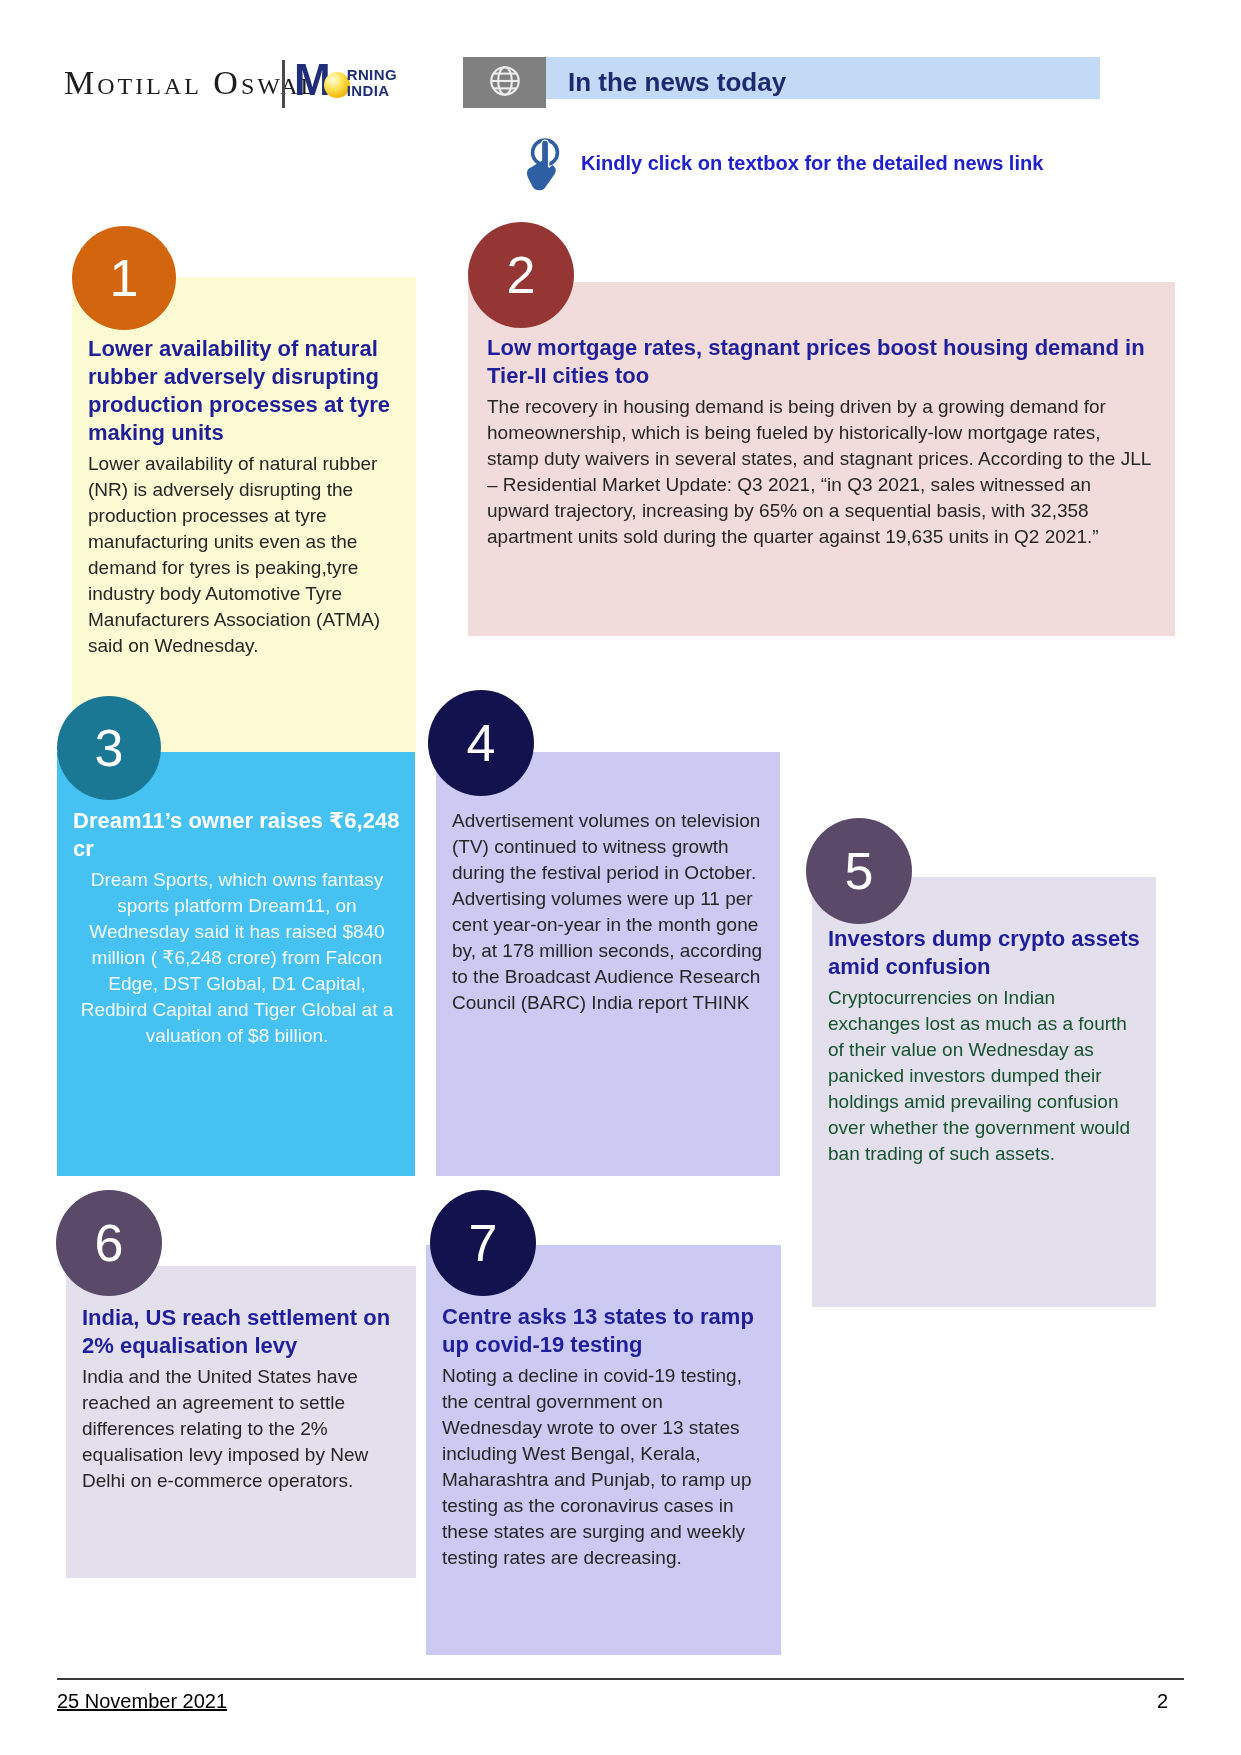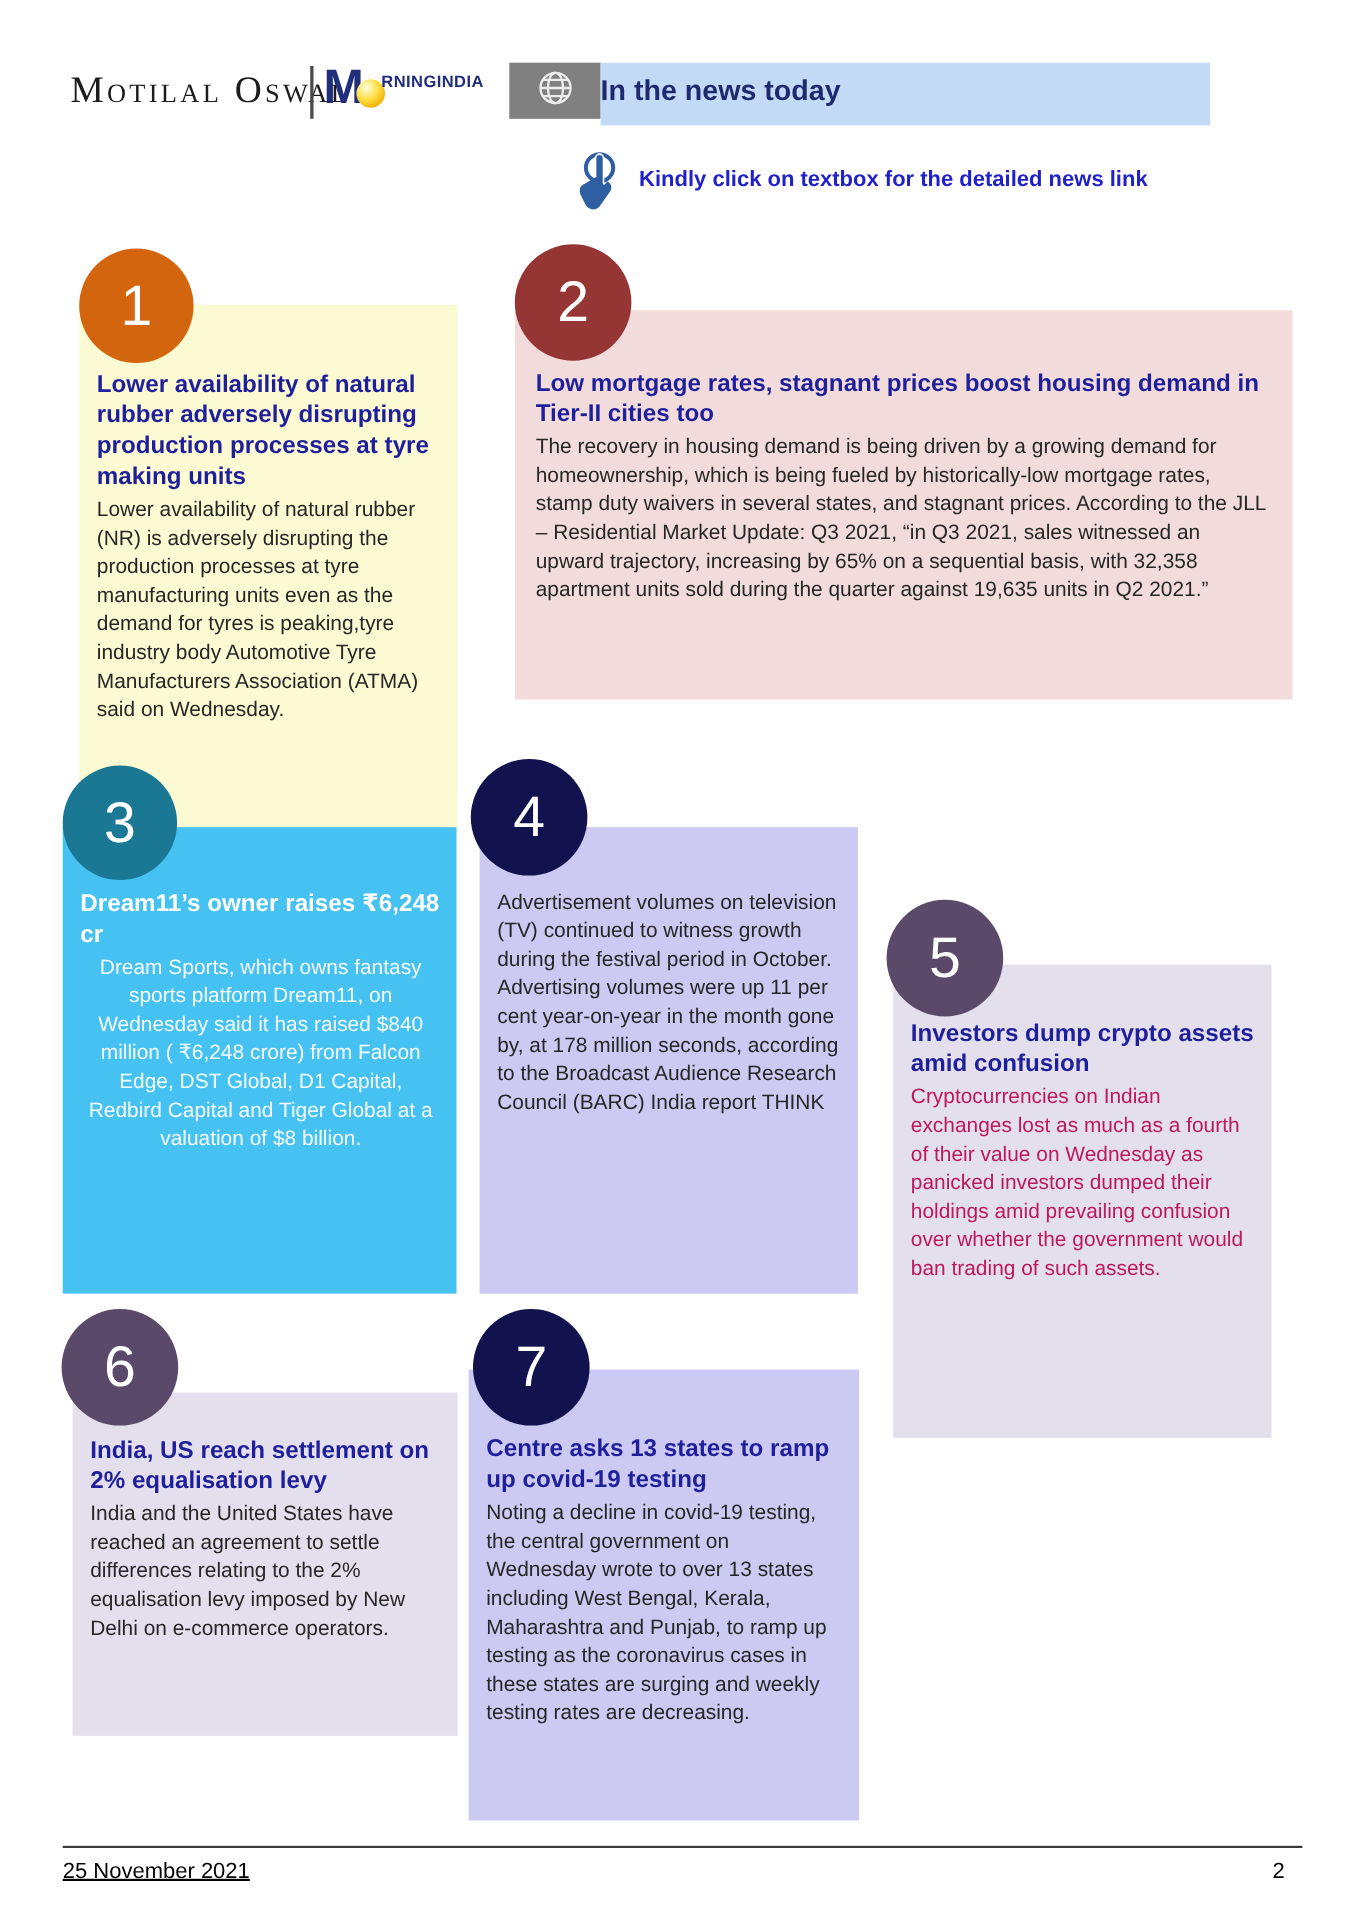--- a/index.html
+++ b/index.html
@@ -14,27 +14,27 @@
     font-family:"Liberation Serif","DejaVu Serif",serif;
     font-variant:small-caps; font-size:34px; letter-spacing:3px; color:#1c1c1c;
   }
   .brand-divider { position:absolute; left:282px; top:60px; width:3px; height:48px; background:#4a4a4a; }
   .morning-logo { position:absolute; left:294px; top:58px; display:flex; align-items:flex-start; }
   .morning-logo .m { font-size:44px; font-weight:800; color:#1F2D7B; line-height:1; }
   .morning-logo .ball {
     width:26px; height:26px; border-radius:50%; margin:14px 0 0 -7px;
     background:radial-gradient(circle at 35% 30%, #FFFDE0 0%, #FFE14D 40%, #F0B40A 75%, #D99A00 100%);
   }
-  .morning-logo .stack { display:flex; margin:9px 0 0 -3px;
+  .morning-logo .stack { display:flex; flex-direction:column; margin:9px 0 0 -3px;
     font-size:15px; font-weight:800; color:#1F2D7B; line-height:1.05; letter-spacing:0.4px; }
   .globe-box { position:absolute; left:463px; top:57px; width:83px; height:51px;
     background:#808080; display:flex; align-items:center; justify-content:center; }
-  .news-banner { position:absolute; left:546px; top:57px; width:554px; height:57px;
+  .news-banner { position:absolute; left:546px; top:57px; width:554px; height:42px;
     background:#C3DAF6; color:#1F2A6E; font-size:26px; font-weight:bold;
-    line-height:51px; box-sizing:border-box; }
+    line-height:51px; padding-left:22px; box-sizing:border-box; }
 
   
   .click-icon { position:absolute; left:521px; top:136px; width:46px; height:60px; }
   .instruction-text { position:absolute; left:581px; top:152px;
     font-size:20px; font-weight:bold; color:#2121CC; }
 
   
   .num-circle { position:absolute; border-radius:50%; display:flex; align-items:center;
     justify-content:center; color:#ffffff; font-size:52px; z-index:2; }
   .news-box { position:absolute; box-sizing:border-box; overflow:hidden; z-index:1; }
@@ -47,21 +47,21 @@
   .a2 .num-circle { left:468px; top:222px;  width:106px; height:106px; }
   .a2 .news-box   { left:468px; top:282px;  width:707px; height:354px; padding:52px 18px 0 19px; }
   .a3 .num-circle { left:57px;  top:696px;  width:104px; height:104px; }
   .a3 .news-box   { left:57px;  top:752px;  width:358px; height:424px; padding:55px 14px 0 16px; }
   .a3 .news-title { color:#ffffff; }
   .a3 .news-body  { color:rgba(255,255,255,0.95);text-align:center; }
   .a4 .num-circle { left:428px; top:690px;  width:106px; height:106px; }
   .a4 .news-box   { left:436px; top:752px;  width:344px; height:424px; padding:56px 14px 0 16px; }
   .a5 .num-circle { left:806px; top:818px;  width:106px; height:106px; }
   .a5 .news-box   { left:812px; top:877px;  width:344px; height:430px; padding:48px 14px 0 16px; }
-  .a5 .news-body  { color:#be185d; }
+  .a5 .news-body  { color:#14532d; }
   .a6 .num-circle { left:56px;  top:1190px; width:106px; height:106px; }
   .a6 .news-box   { left:66px;  top:1266px; width:350px; height:312px; padding:38px 14px 0 16px; }
   .a7 .num-circle { left:430px; top:1190px; width:106px; height:106px; }
   .a7 .news-box   { left:426px; top:1245px; width:355px; height:410px; padding:58px 14px 0 16px; }
 
   
   .footer-line { position:absolute; left:57px; top:1678px; width:1127px; height:2px; background:#3a3a3a; }
   .footer-date { position:absolute; left:57px;  top:1690px; font-size:20px; color:#000;text-decoration:underline; }
   .footer-page { position:absolute; right:73px; top:1690px; font-size:20px; color:#000; }
 </style>

